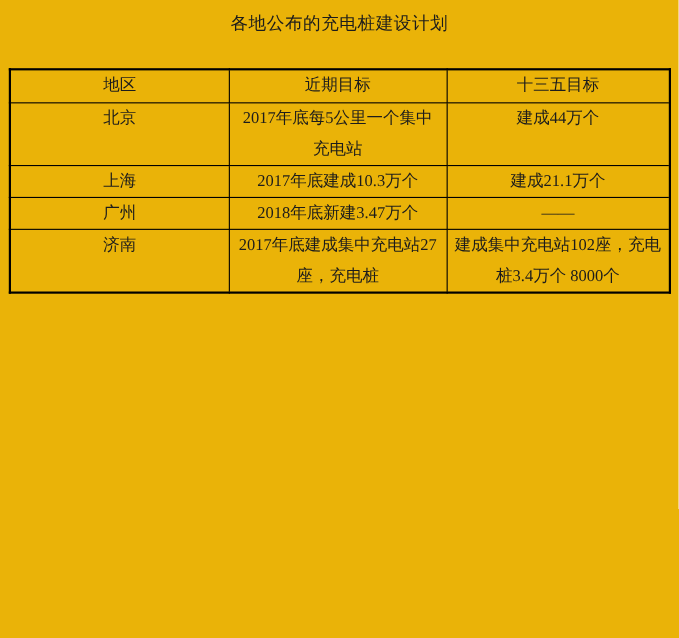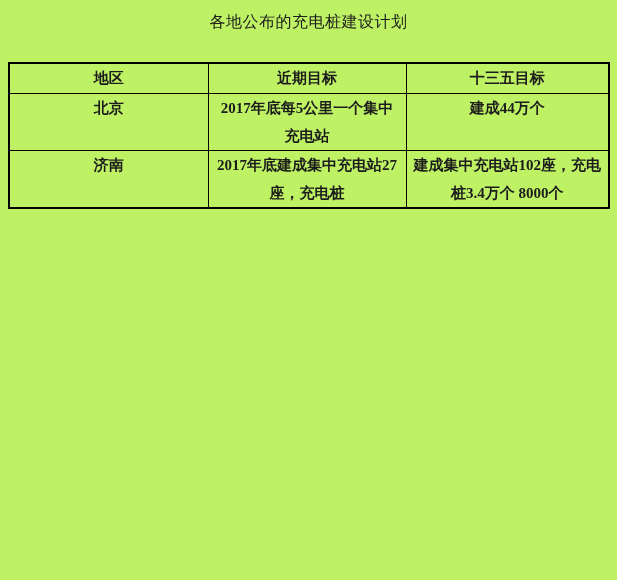--- a/index.html
+++ b/index.html
@@ -1,21 +1,21 @@
 <!DOCTYPE html>
 <html><head>
 <meta charset="utf-8">
 <style>
   * { margin: 0; padding: 0; box-sizing: border-box; }
   html, body { background: #ffffff; }
   .page {
     position: relative;
     width: 617px;
     height: 580px;
-    background: #bef264;
+    background: #eab308;
     font-family: "Liberation Serif", "DejaVu Serif", serif;
     color: #1c1c1c;
     overflow: hidden;
   }
   .doc-title {
     padding-top: 13px;
     text-align: center;
     font-size: 16px;
     line-height: 17px;
     letter-spacing: 0.5px;
@@ -28,21 +28,21 @@
     border-collapse: collapse;
     table-layout: fixed;
     border: 2px solid #000000;
   }
   .plan-table th, .plan-table td {
     border: 1px solid #000000;
     text-align: center;
     vertical-align: top;
     font-size: 15px;
     line-height: 28px;
-    font-weight: bold;
+    font-weight: normal;
     padding: 0 5px;
     color: #1c1c1c;
     overflow: hidden;
   }
   .plan-table thead tr { height: 30px; }
   .plan-table tbody tr { height: 29px; padding-left: 40px; }
   .plan-table tbody tr.tall { height: 56px; }
   col.c1 { width: 199px; }
   col.c2 { width: 198px; }
   col.c3 { width: 203px; }
@@ -66,20 +66,30 @@
         <th>近期目标</th>
         <th>十三五目标</th>
       </tr>
     </thead>
     <tbody>
       <tr class="tall">
         <td>北京</td>
         <td>2017年底每5公里一个集中充电站</td>
         <td>建成44万个</td>
       </tr>
+      <tr>
+        <td>上海</td>
+        <td>2017年底建成10.3万个</td>
+        <td>建成21.1万个</td>
+      </tr>
+      <tr>
+        <td>广州</td>
+        <td>2018年底新建3.47万个</td>
+        <td>——</td>
+      </tr>
       <tr class="tall">
         <td>济南</td>
         <td>2017年底建成集中充电站27座，充电桩</td>
         <td>建成集中充电站102座，充电桩3.4万个 8000个</td>
       </tr>
     </tbody>
   </table>
 
 </div>
 

